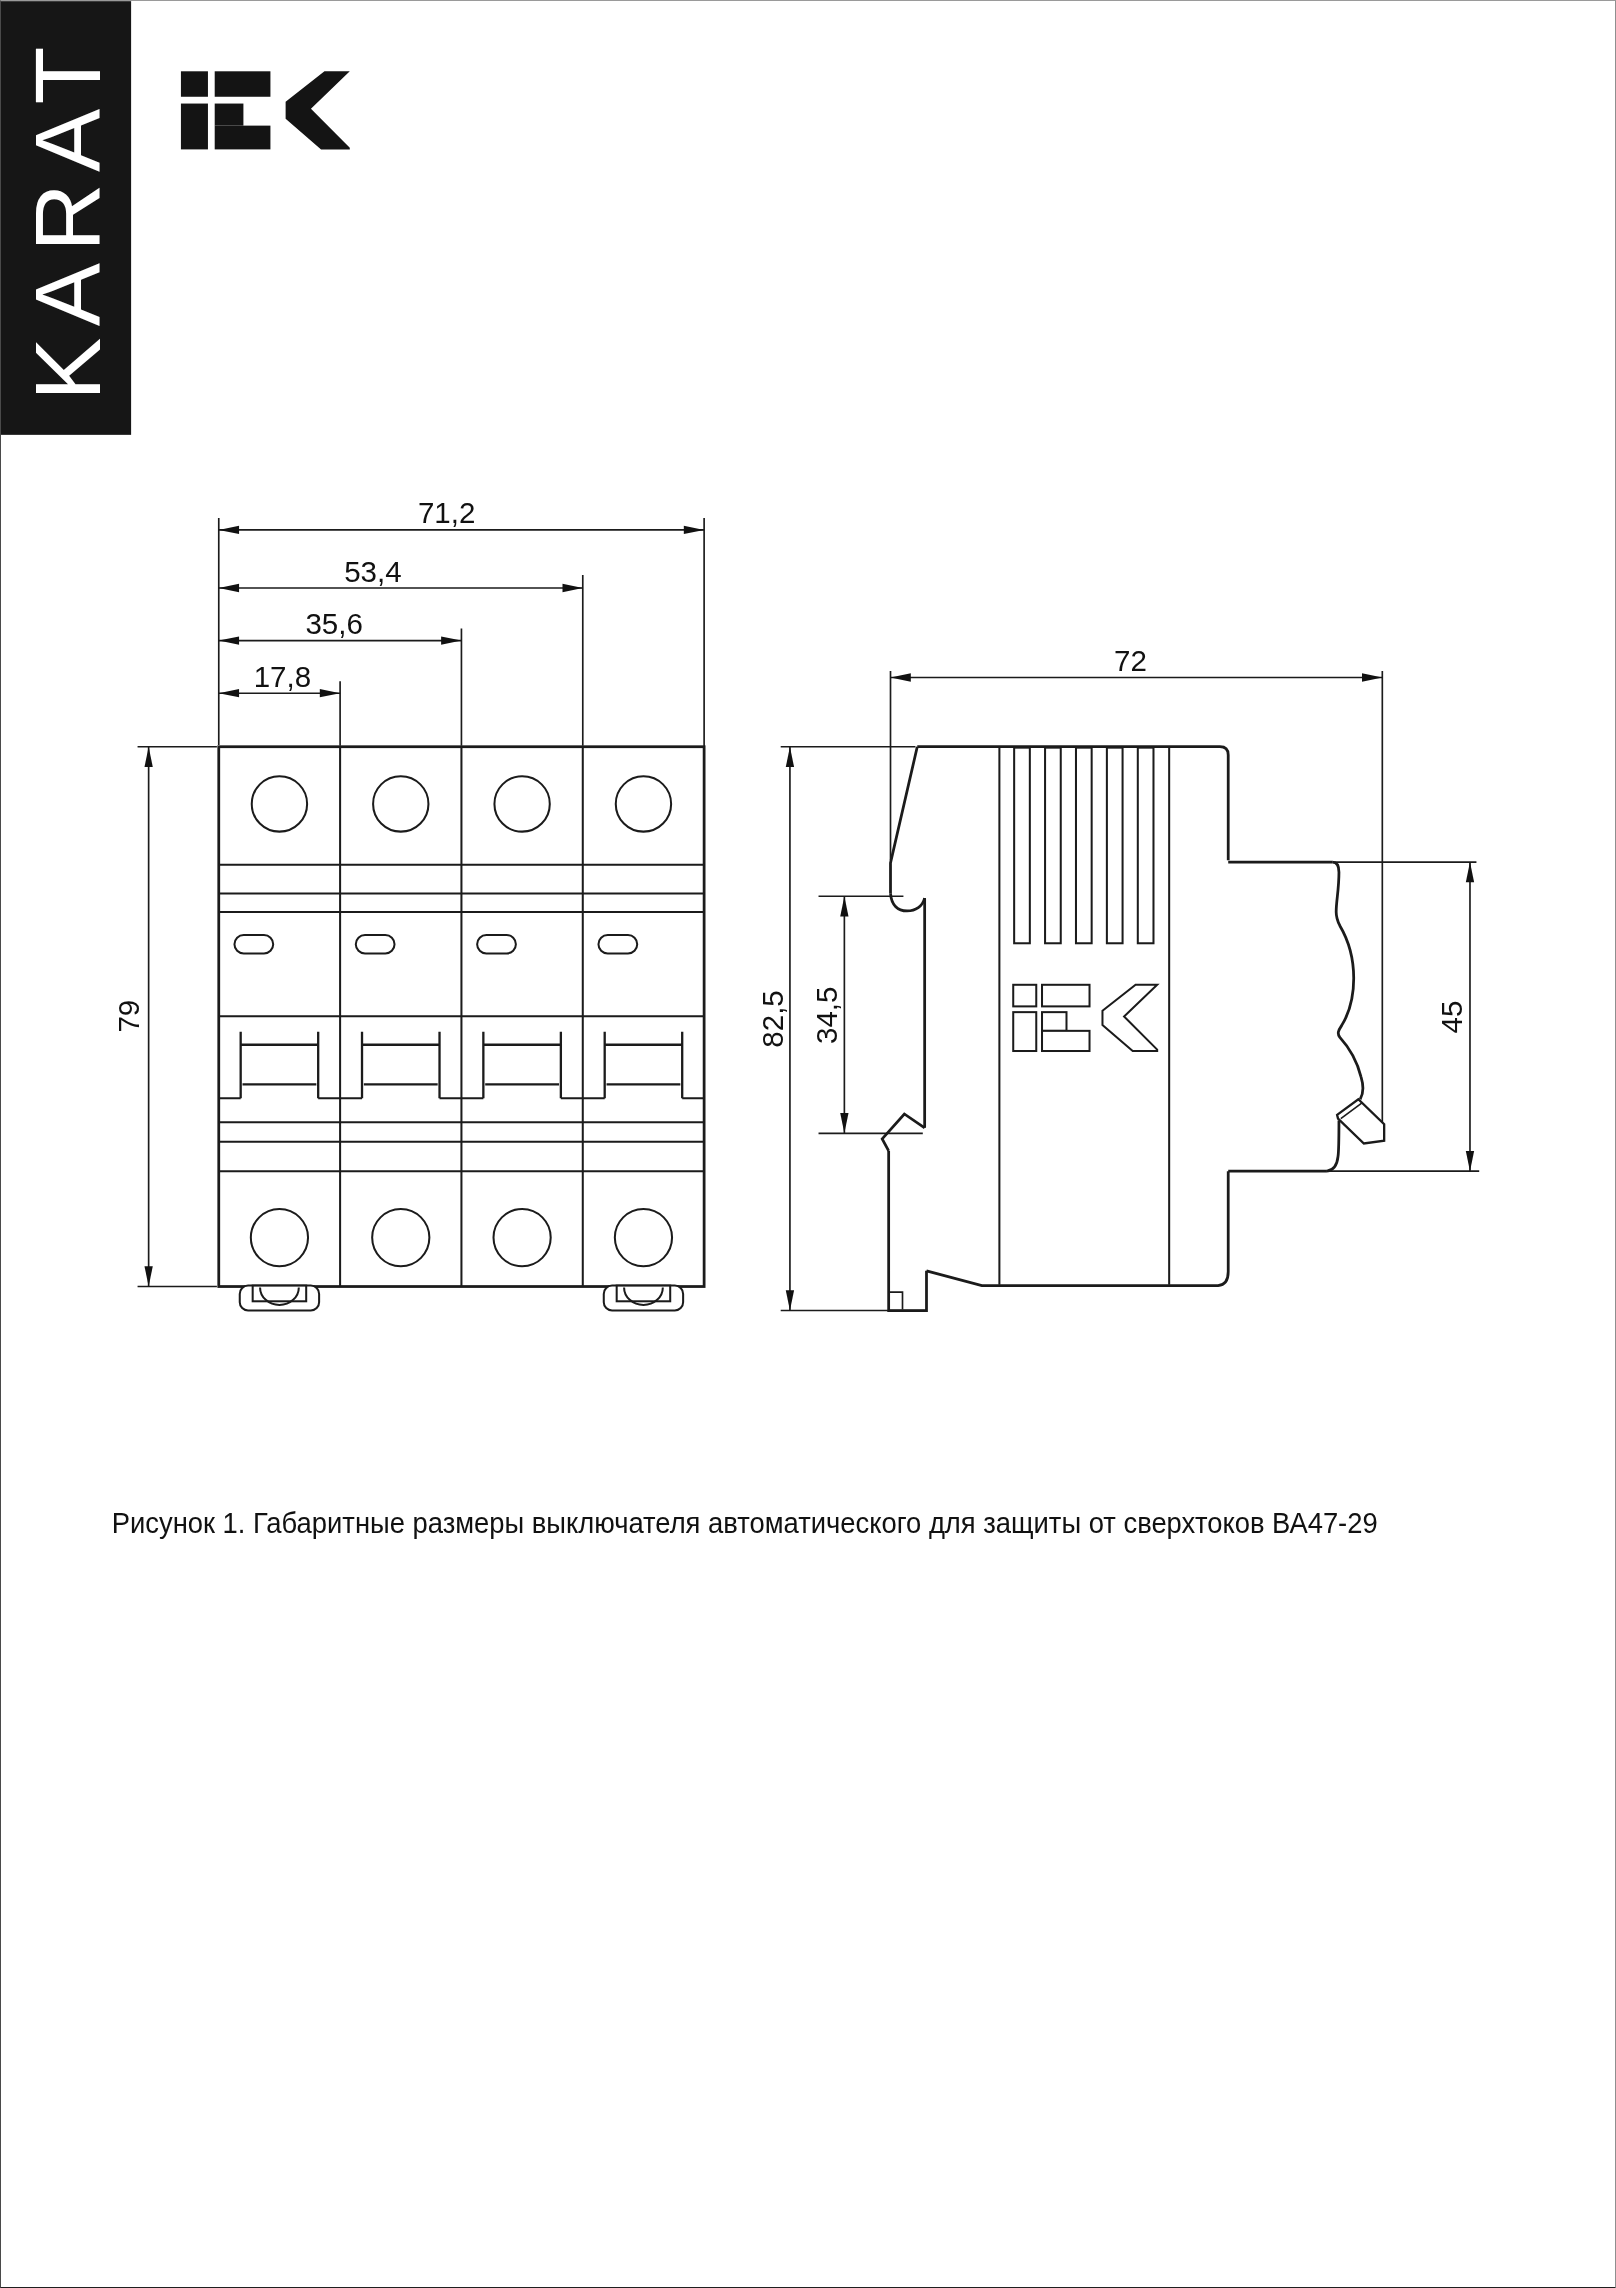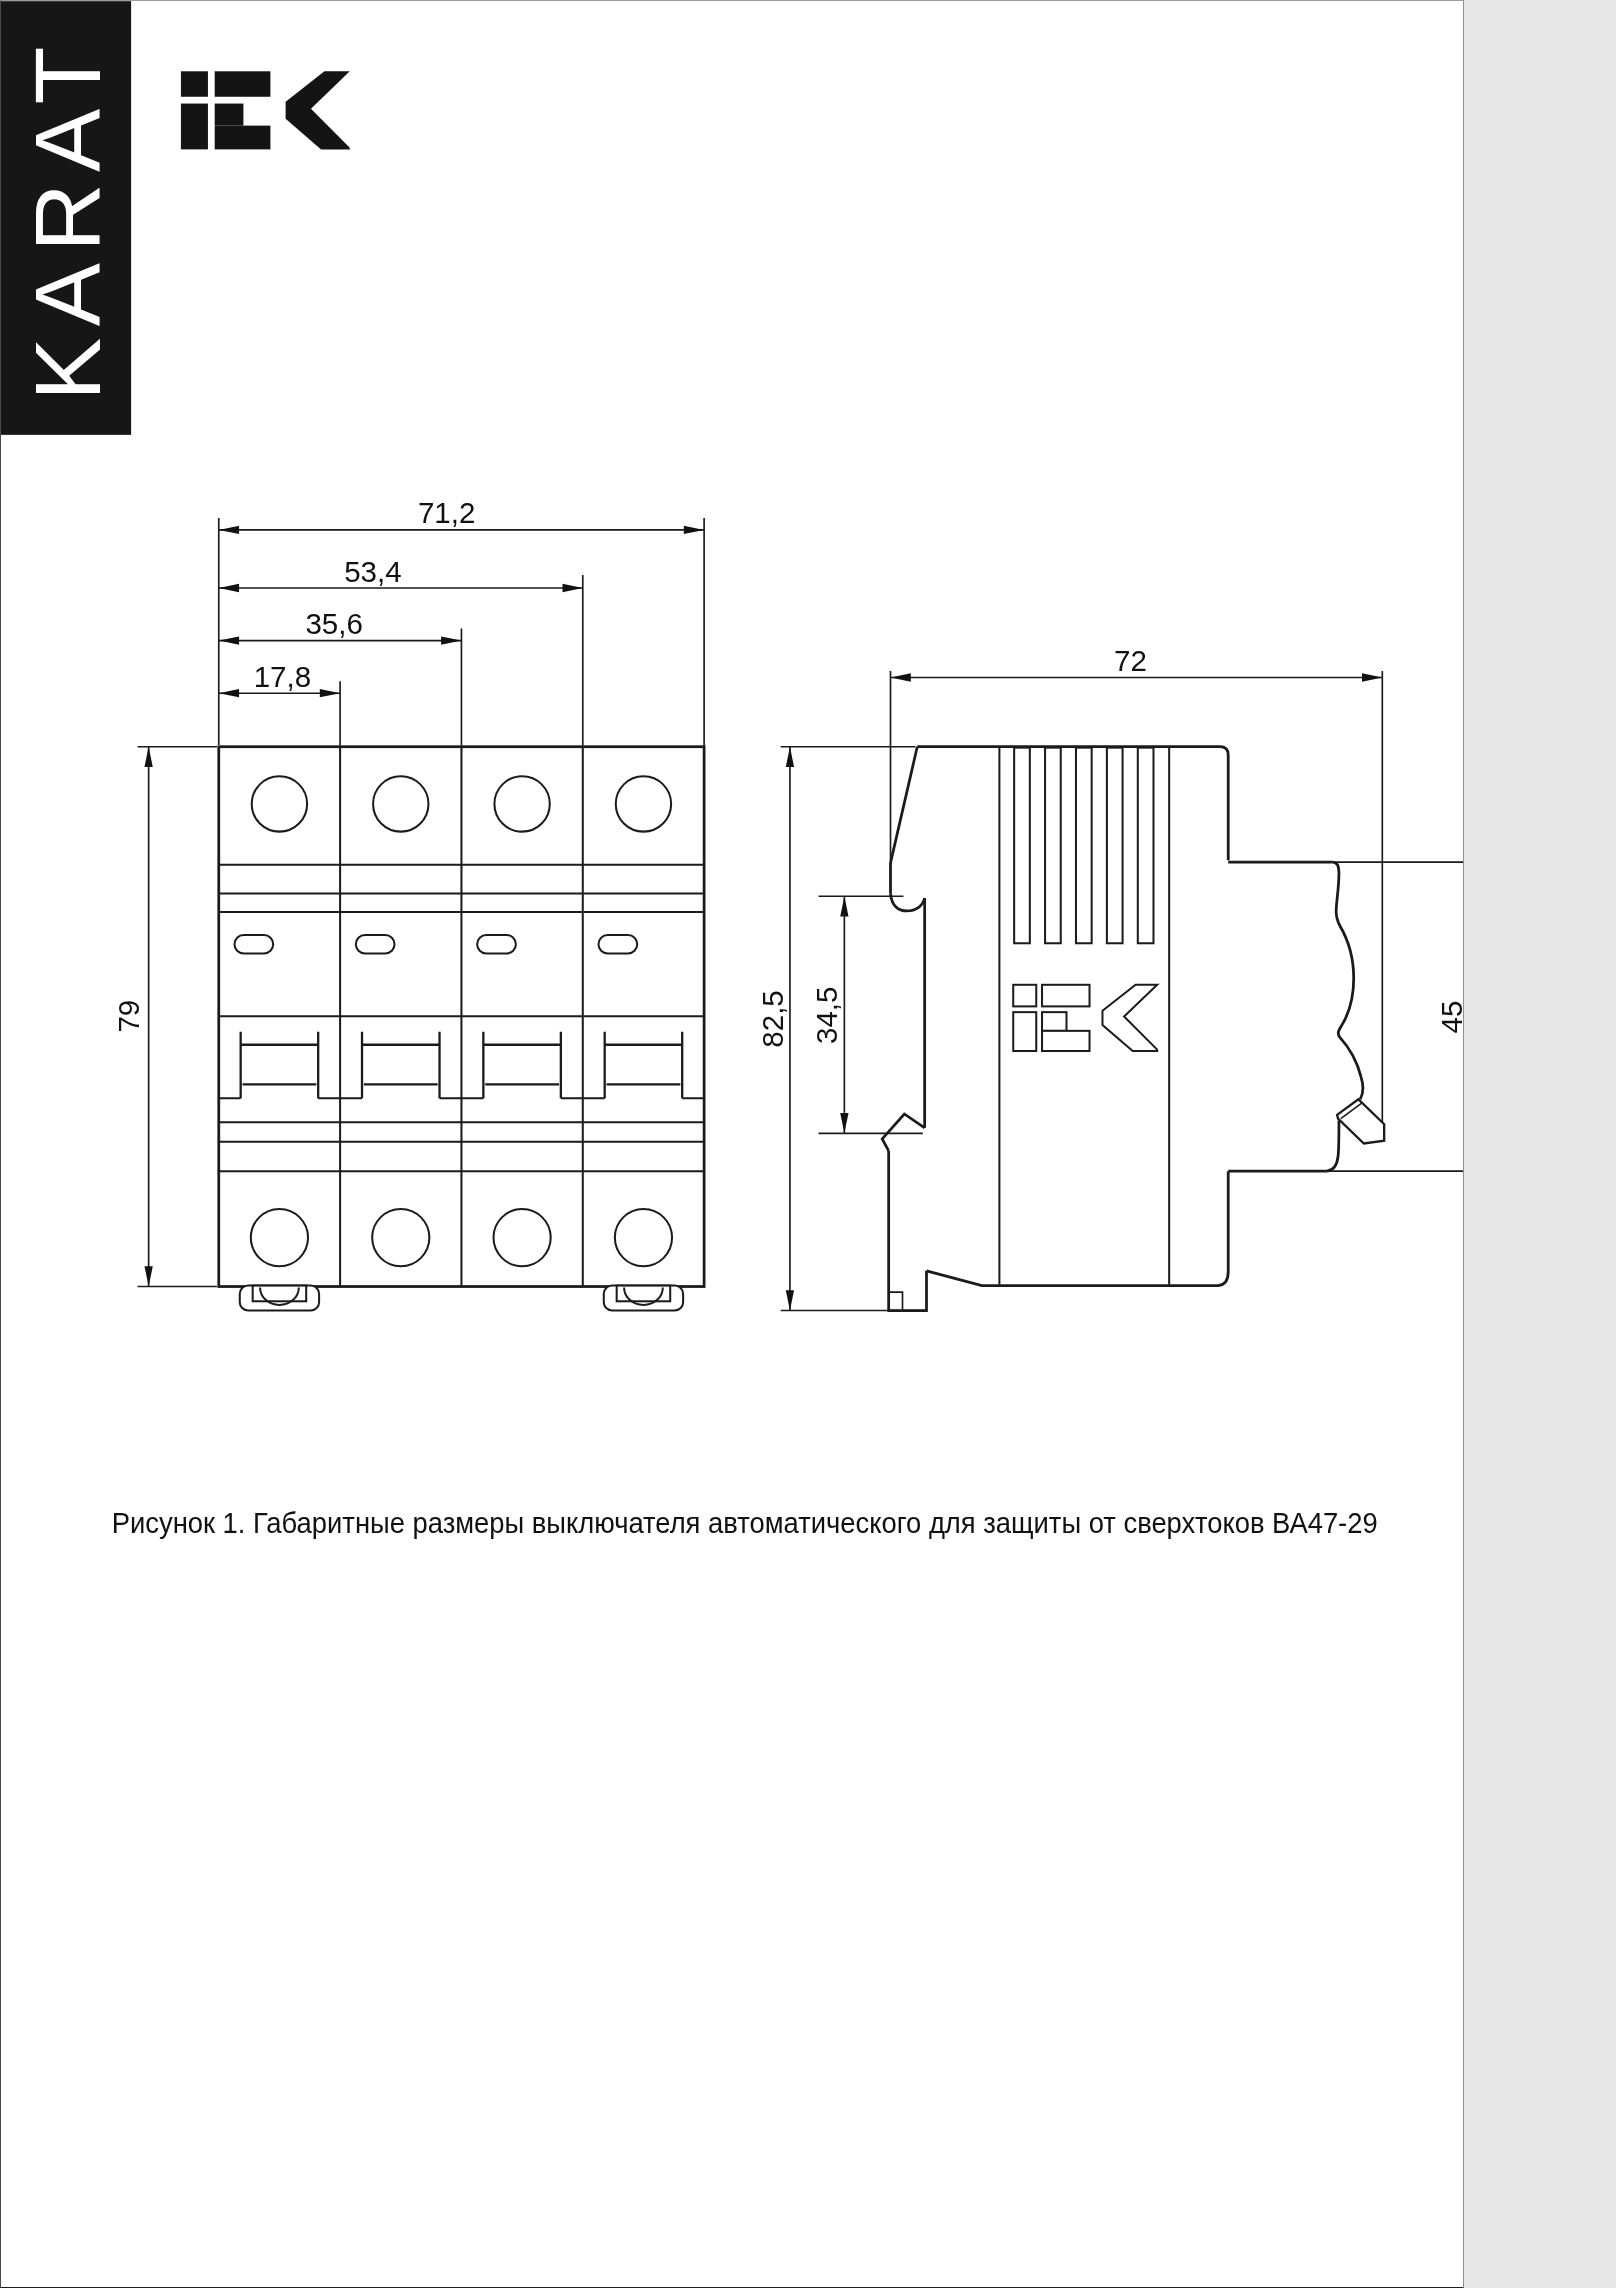--- a/index.html
+++ b/index.html
@@ -1,18 +1,18 @@
 <!DOCTYPE html>
 <html style="font-size:14.8px"><head>
 <meta charset="utf-8">
 <style>
   html,body{margin:0;padding:0;background:#e8e8e8;}
   .page{
     position:relative;
-    width:1464px;height:2289px;
+    width:1616px;height:2289px;
     background:#ffffff;
     border-top:0.9px solid #9a9a9a;
     border-right:1.8px solid #8f8f8f;
     border-left:1.8px solid #4a4a4a;
     border-bottom:2.8px solid #1f1f1f;
     box-sizing:border-box;
     overflow:hidden;
     font-family:"Liberation Sans", sans-serif;
   }
   svg{display:block;}

